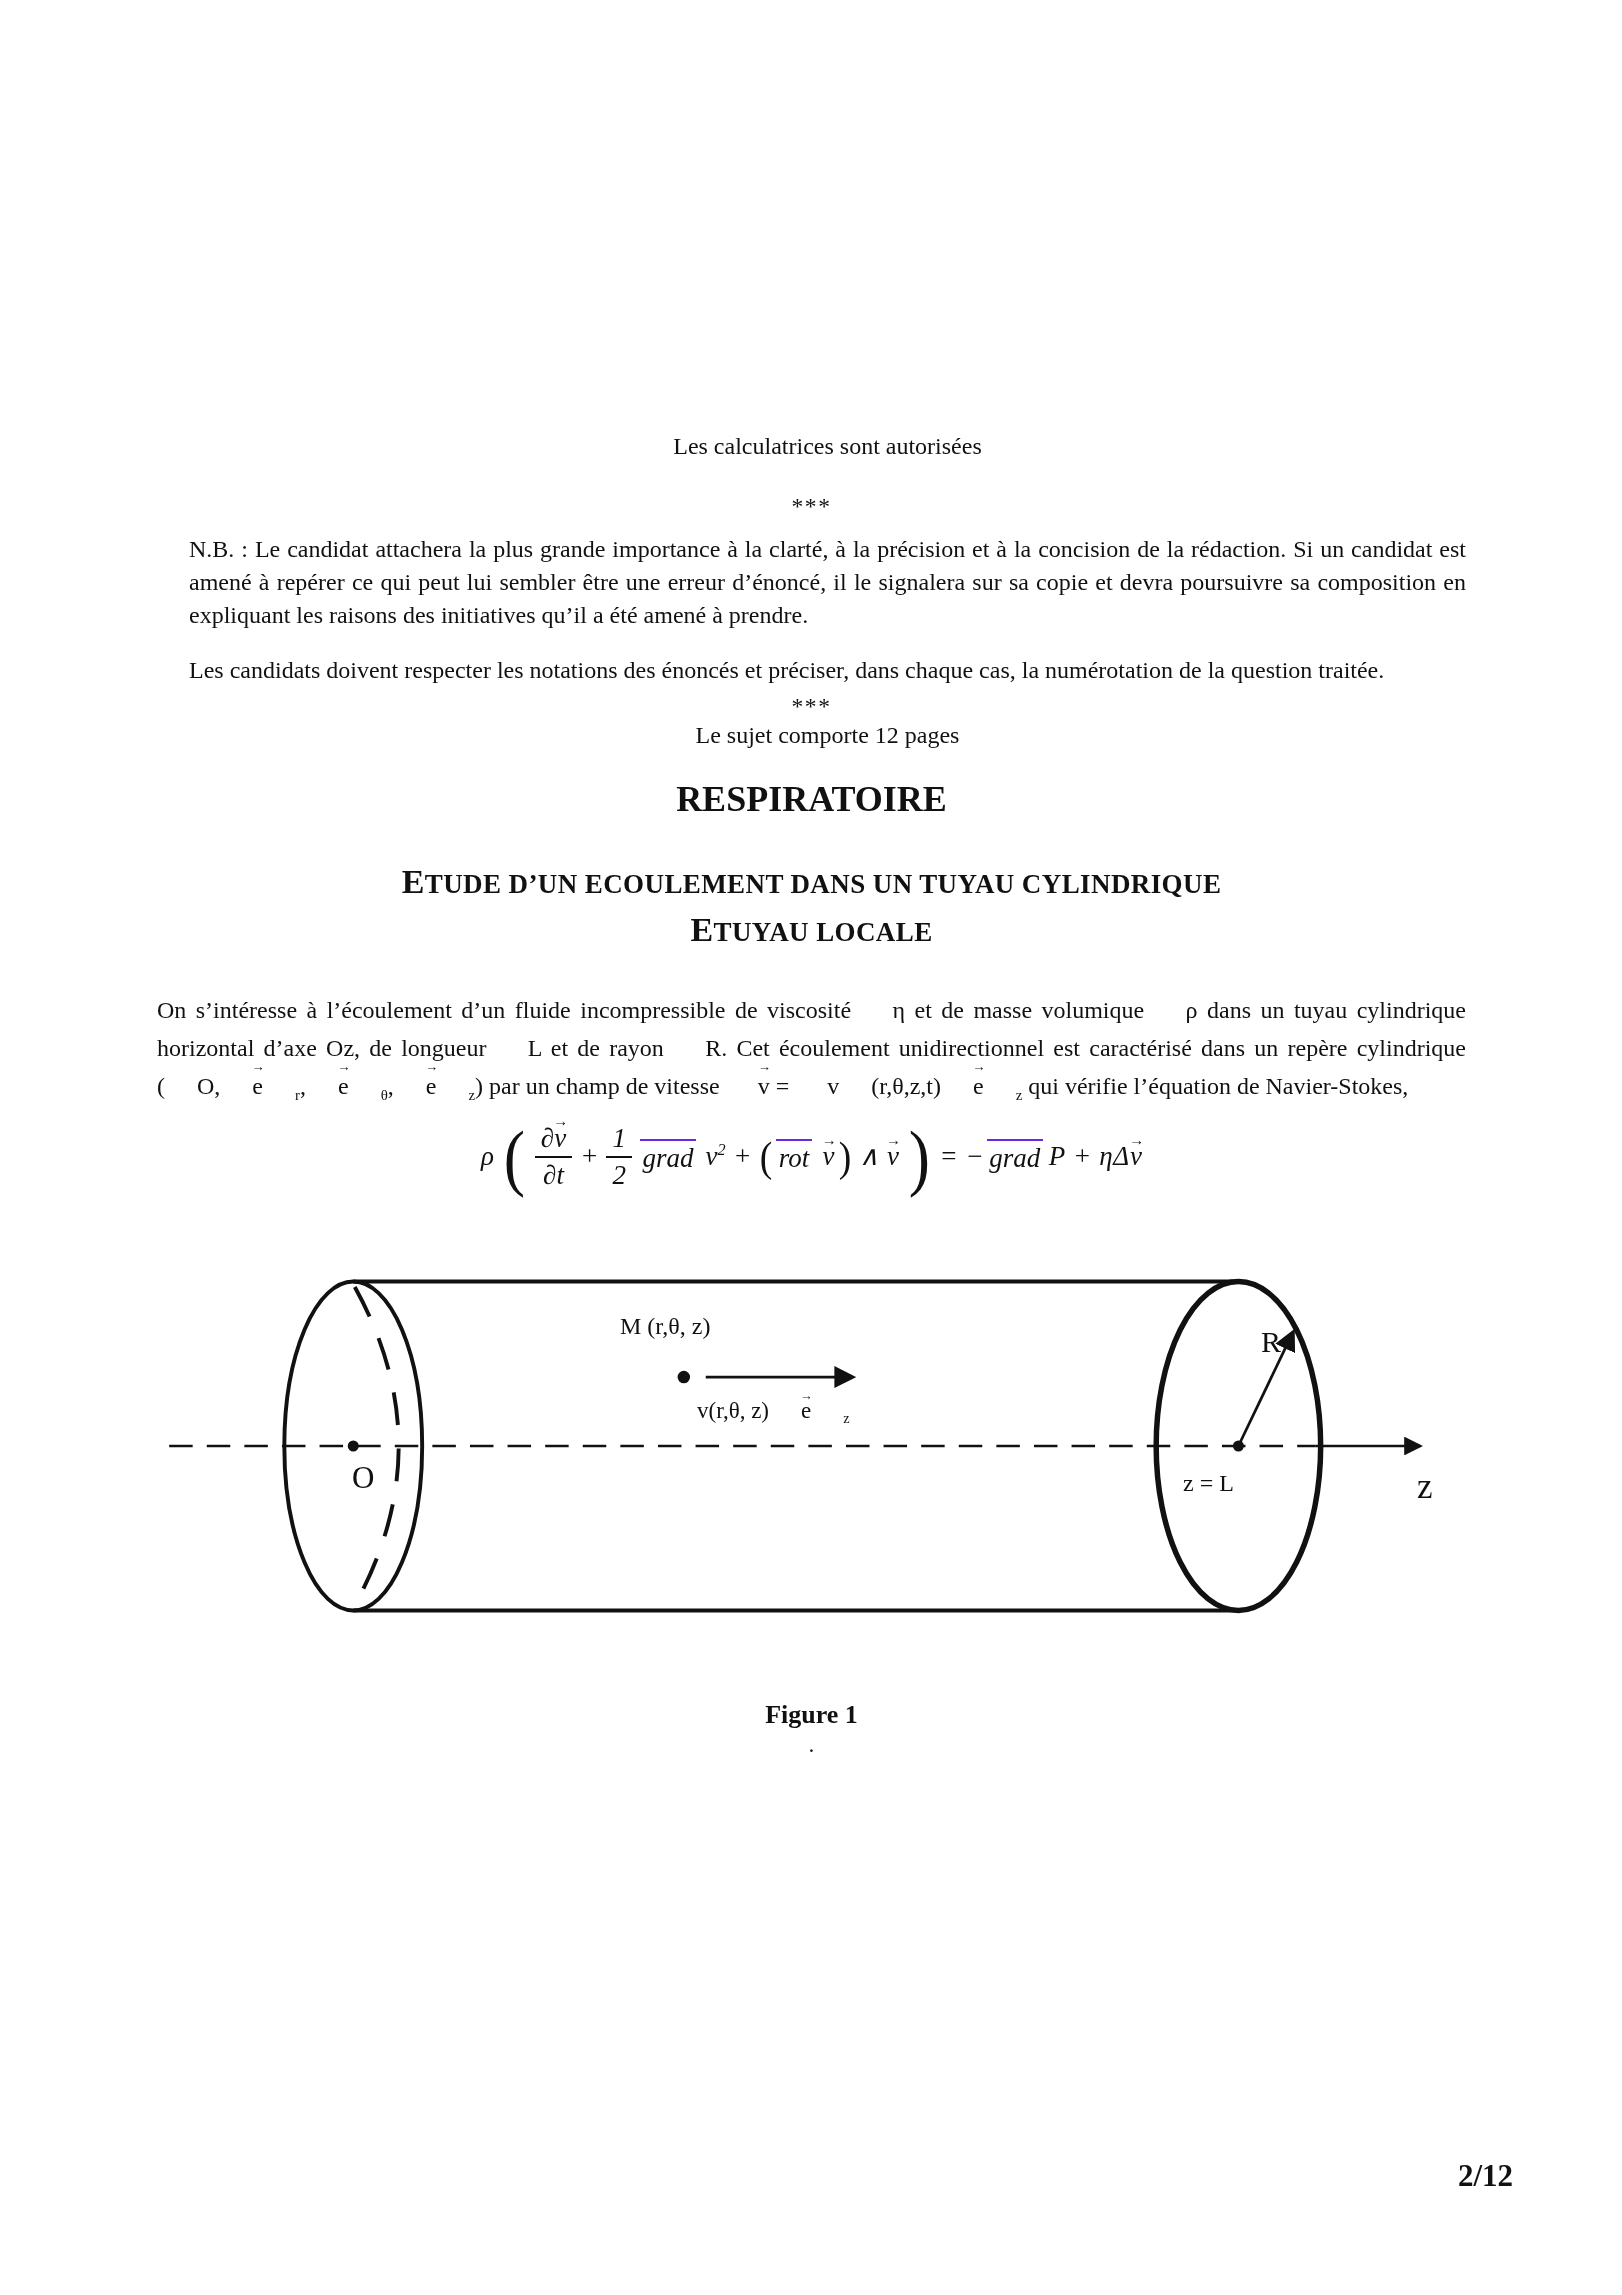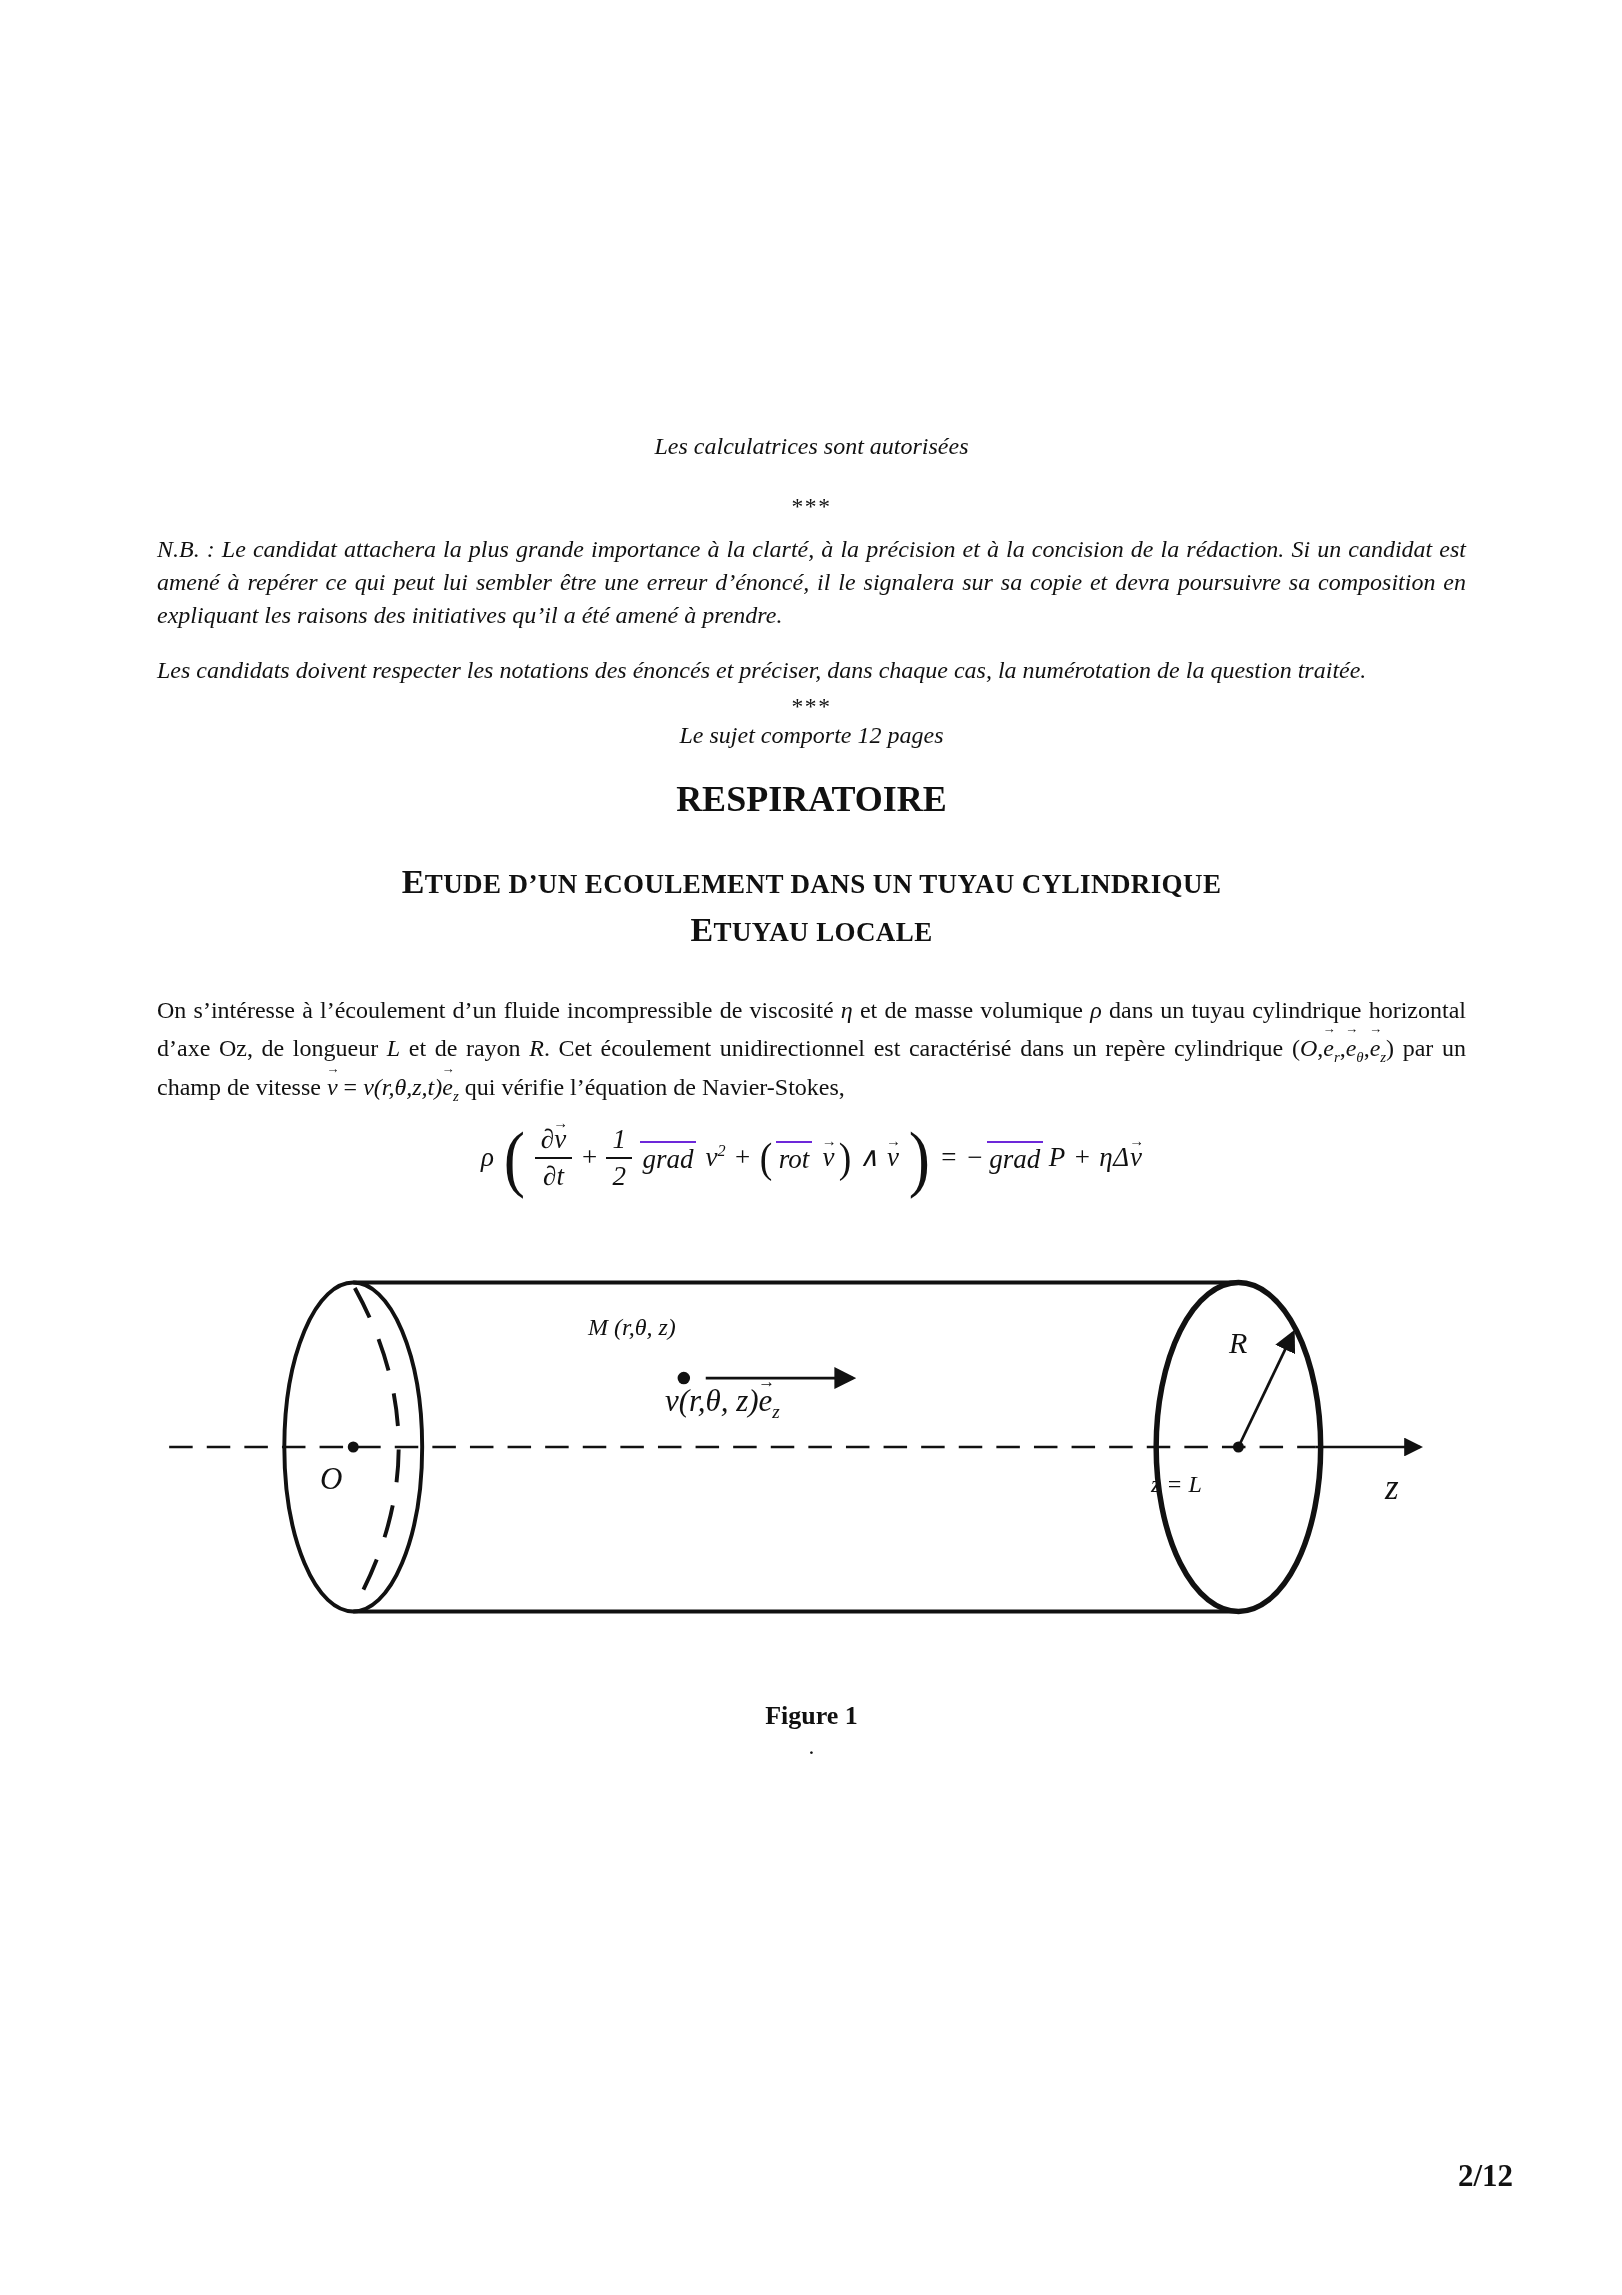--- a/index.html
+++ b/index.html
@@ -5,21 +5,21 @@
   html,body{margin:0;padding:0;}
   body{
     width:1623px;height:2295px;position:relative;overflow:hidden;
     background:#ffffff;color:#111;
     font-family:"Liberation Serif", serif;
     font-size:24px;
   }
   .content{position:absolute;left:157px;top:0;width:1309px;}
   .center{text-align:center;}
   .just{text-align:justify;}
-  .it{font-style:italic;}
+  .it{margin-left:32px;}
 
   .calculators{margin-top:433px;font-size:24px;}
   .stars{margin-top:33px;font-size:23.5px;letter-spacing:1.6px;}
   .nb-paragraph{margin-top:12.5px;line-height:1.38;}
   .notations-paragraph{margin-top:22px;line-height:1.38;}
   .stars-2{margin-top:6.3px;}
   .pages-note{margin-top:1.6px;}
 
   .problem-title{margin-top:27px;font-size:36px;font-weight:bold;line-height:1.28;}
   .section-subtitle{margin-top:36px;font-weight:bold;font-size:27px;letter-spacing:0.4px;line-height:1.4;}
@@ -152,21 +152,21 @@
         <ellipse class="cap" cx="250" cy="300" rx="88" ry="210"></ellipse>
         <path class="capdash" d="M 252 97 Q 364 300 252 503"></path>
         <ellipse class="cap thick" cx="1380" cy="300" rx="105" ry="210"></ellipse>
         <circle class="dot" cx="250" cy="300" r="7"></circle>
         <circle class="dot" cx="1380" cy="300" r="7"></circle>
         <circle class="dot" cx="672" cy="212" r="8"></circle>
         <line class="vel" x1="700" y1="212" x2="888" y2="212" marker-end="url(#arr)"></line>
         <line class="vel" x1="1380" y1="300" x2="1450" y2="154" marker-end="url(#arr)"></line>
       </svg>
       <div class="fl it" style="left:431px;top:102px;">M (r,θ, z)</div>
-      <div class="fl" style="left:508px;top:171px;font-size:31px;"><span class="it">v(r,θ, z)</span><span class="vec it">e</span><sub class="it">z</sub></div>
+      <div class="fl" style="left:508px;top:187px;font-size:23px;"><span class="it">v(r,θ, z)</span><span class="vec it">e</span><sub class="it">z</sub></div>
       <div class="fl it" style="left:163px;top:249px;font-size:31px;">O</div>
       <div class="fl it" style="left:994px;top:259px;">z = L</div>
       <div class="fl it" style="left:1228px;top:256px;font-size:35px;">z</div>
       <div class="fl it" style="left:1072px;top:114px;font-size:30px;">R</div>
     </div>
     <figcaption class="fig-caption">Figure 1</figcaption>
     <div class="fig-dot">.</div>
   </figure>
 
 </div>

